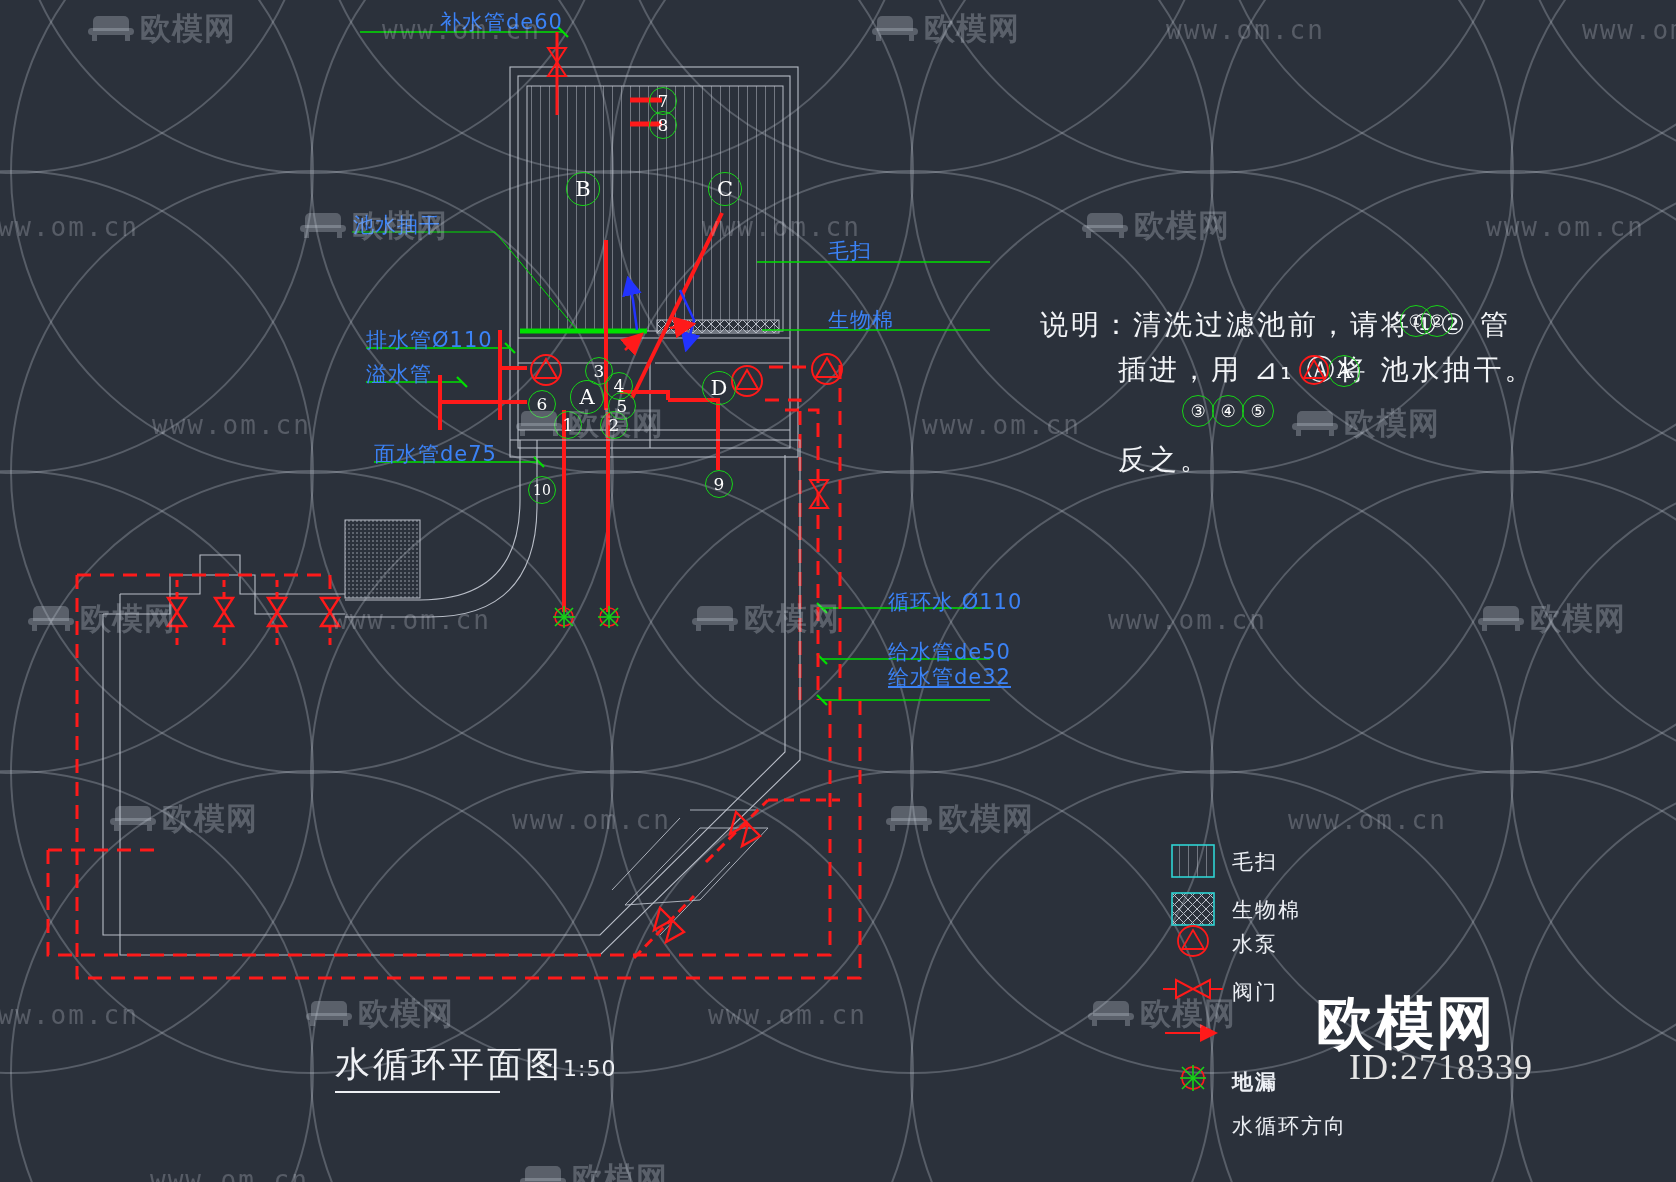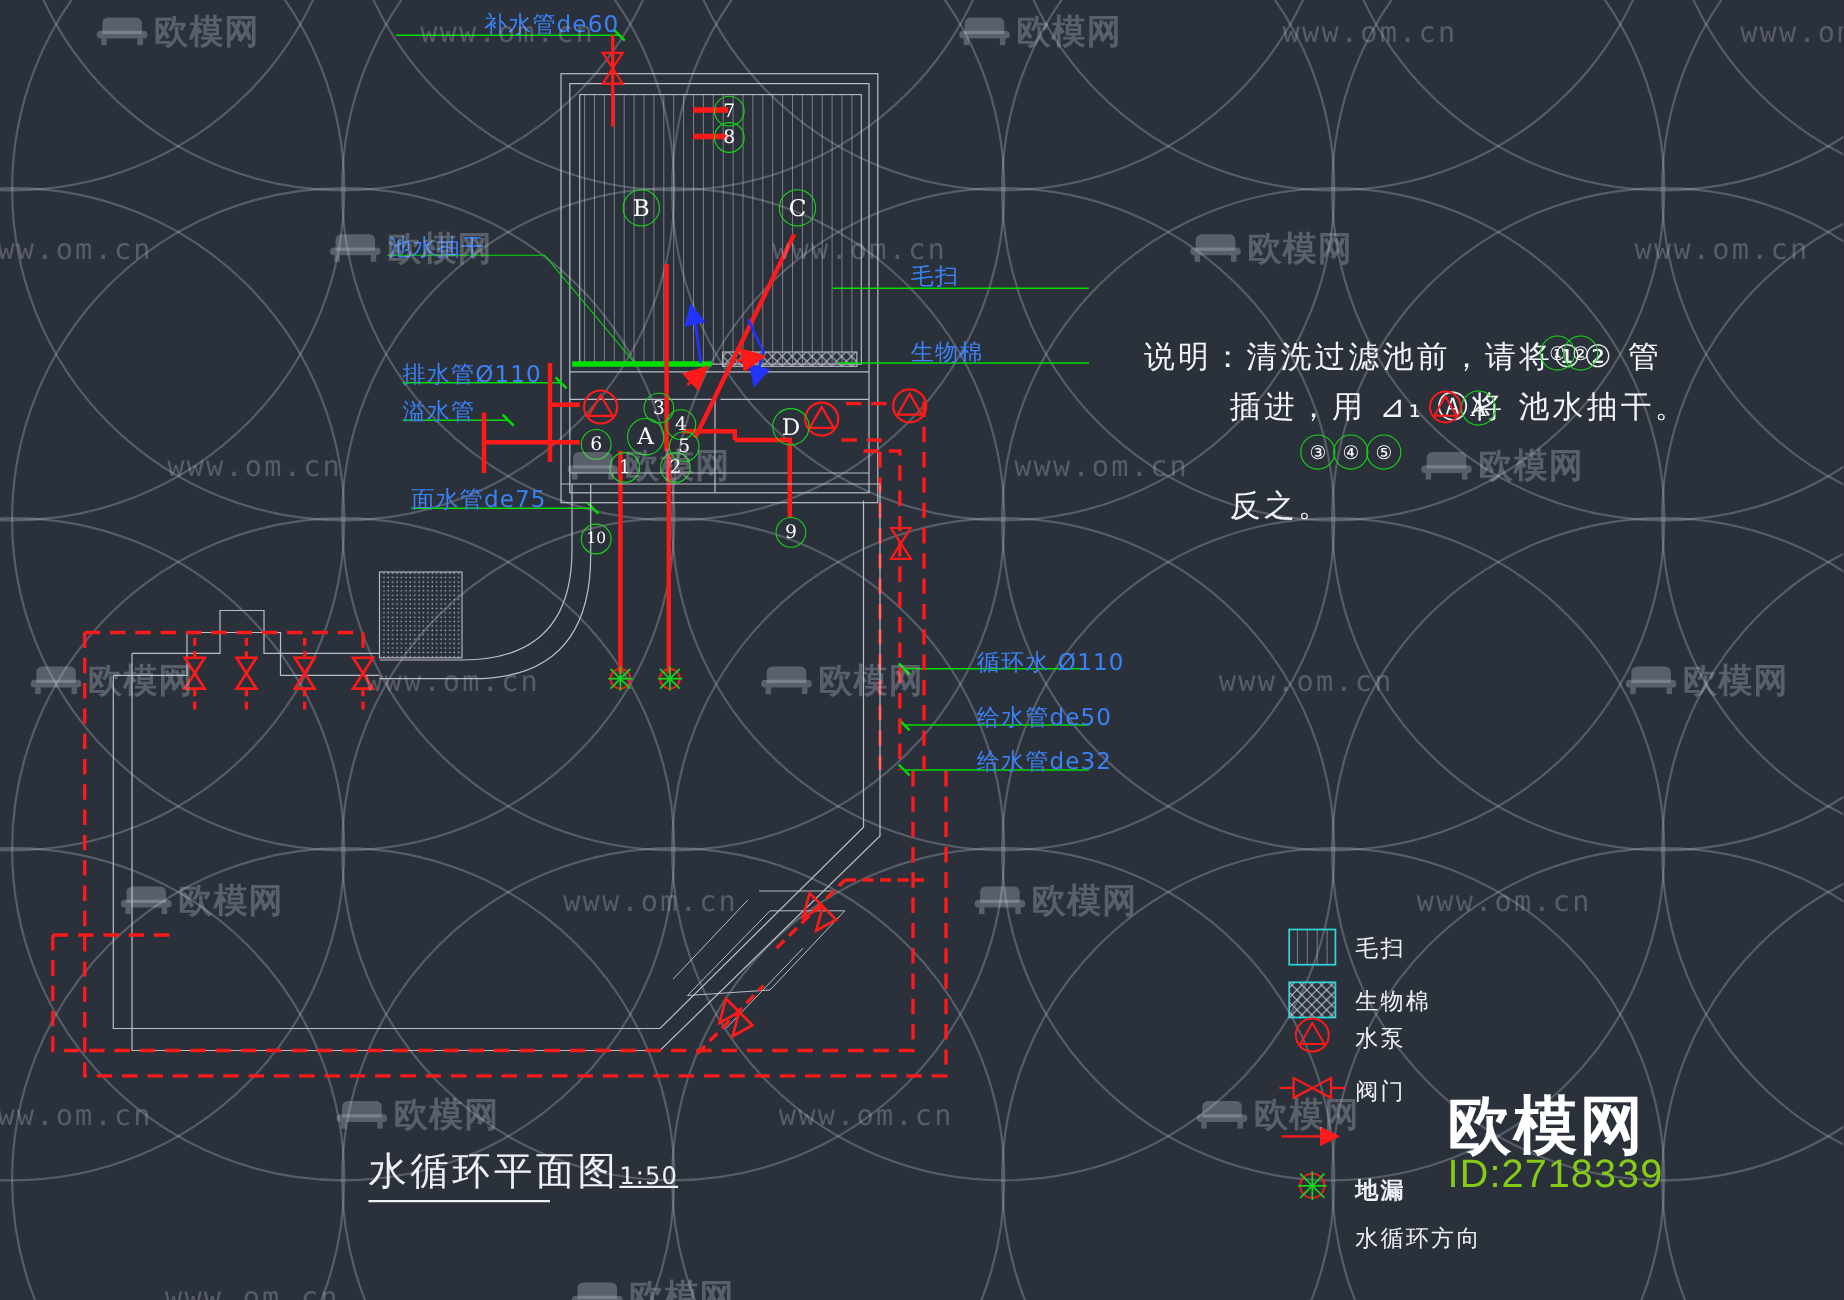--- a/index.html
+++ b/index.html
@@ -29,38 +29,38 @@
   .wm-sofa .lg.l{left:4px;} .wm-sofa .lg.r{right:4px;}
   .wm-url{
     position:absolute;color:rgba(200,205,214,.28);font-size:26px;
     letter-spacing:2px;white-space:nowrap;font-family:"DejaVu Sans Mono","Liberation Mono",monospace;
   }
   .wm-big{
     position:absolute;color:#fff;font-size:58px;font-weight:bold;
     letter-spacing:2px;white-space:nowrap;
   }
   .wm-id{
-    position:absolute;color:#84cc16;font-size:36px;letter-spacing:1px;
-    white-space:nowrap;font-family:Liberation Sans, sans-serif;
+    position:absolute;color:#e5e5e5;font-size:36px;letter-spacing:1px;
+    white-space:nowrap;font-family:Liberation Serif, serif;margin-left:33px;
   }
   
   .cad{position:absolute;inset:0;}
   .lbl{
     position:absolute;color:#3b82f6;font-size:21px;white-space:nowrap;
     letter-spacing:1px;
   }
   .note{
     position:absolute;color:#f2f4f7;font-size:28px;line-height:45px;
     white-space:nowrap;letter-spacing:3px;
   }
   .title{
     position:absolute;color:#eef0f4;font-size:35px;letter-spacing:3px;
     white-space:nowrap;
   }
-  .title .scale{font-size:22px;letter-spacing:1px;text-decoration:underline;}
+  .title .scale{font-size:22px;letter-spacing:1px;}
   .legend-txt{
     position:absolute;color:#eceff4;font-size:21px;white-space:nowrap;letter-spacing:2px;
   }
   .bub{
     position:absolute;border:1.6px solid #17d417;border-radius:50%;
     color:#fff;display:flex;align-items:center;justify-content:center;
     font-size:17px;font-family:"DejaVu Serif","Liberation Serif",serif;
     background:transparent;
   }
   .bub.big{font-size:21px;}
@@ -384,21 +384,21 @@
 
   <div class="lbl" style="left:440px;top:8px;">补水管de60</div>
   <div class="lbl" style="left:353px;top:211px;">池水抽干</div>
   <div class="lbl" style="left:366px;top:326px;">排水管Ø110</div>
   <div class="lbl" style="left:366px;top:360px;">溢水管</div>
   <div class="lbl" style="left:374px;top:440px;">面水管de75</div>
   <div class="lbl" style="left:828px;top:237px;">毛扫</div>
   <div class="lbl" style="left:828px;top:306px;">生物棉</div>
   <div class="lbl" style="left:888px;top:588px;">循环水 Ø110</div>
   <div class="lbl" style="left:888px;top:638px;">给水管de50</div>
-  <div class="lbl" style="left:888px;top:678px;">给水管de32</div>
+  <div class="lbl" style="left:888px;top:663px;text-decoration:underline;">给水管de32</div>
 
   <div class="note" style="left:1118px;top:347px;">
     <span>插进，用 ⊿₁  Ⓐ将    池水抽干。</span>
   </div>
   <div class="note" style="left:1040px;top:302px;">
     <span>说明：清洗过滤池前，请将①②        管</span>
   </div>
   <div class="note" style="left:1118px;top:437px;">
     <span>反之。</span>
   </div>

